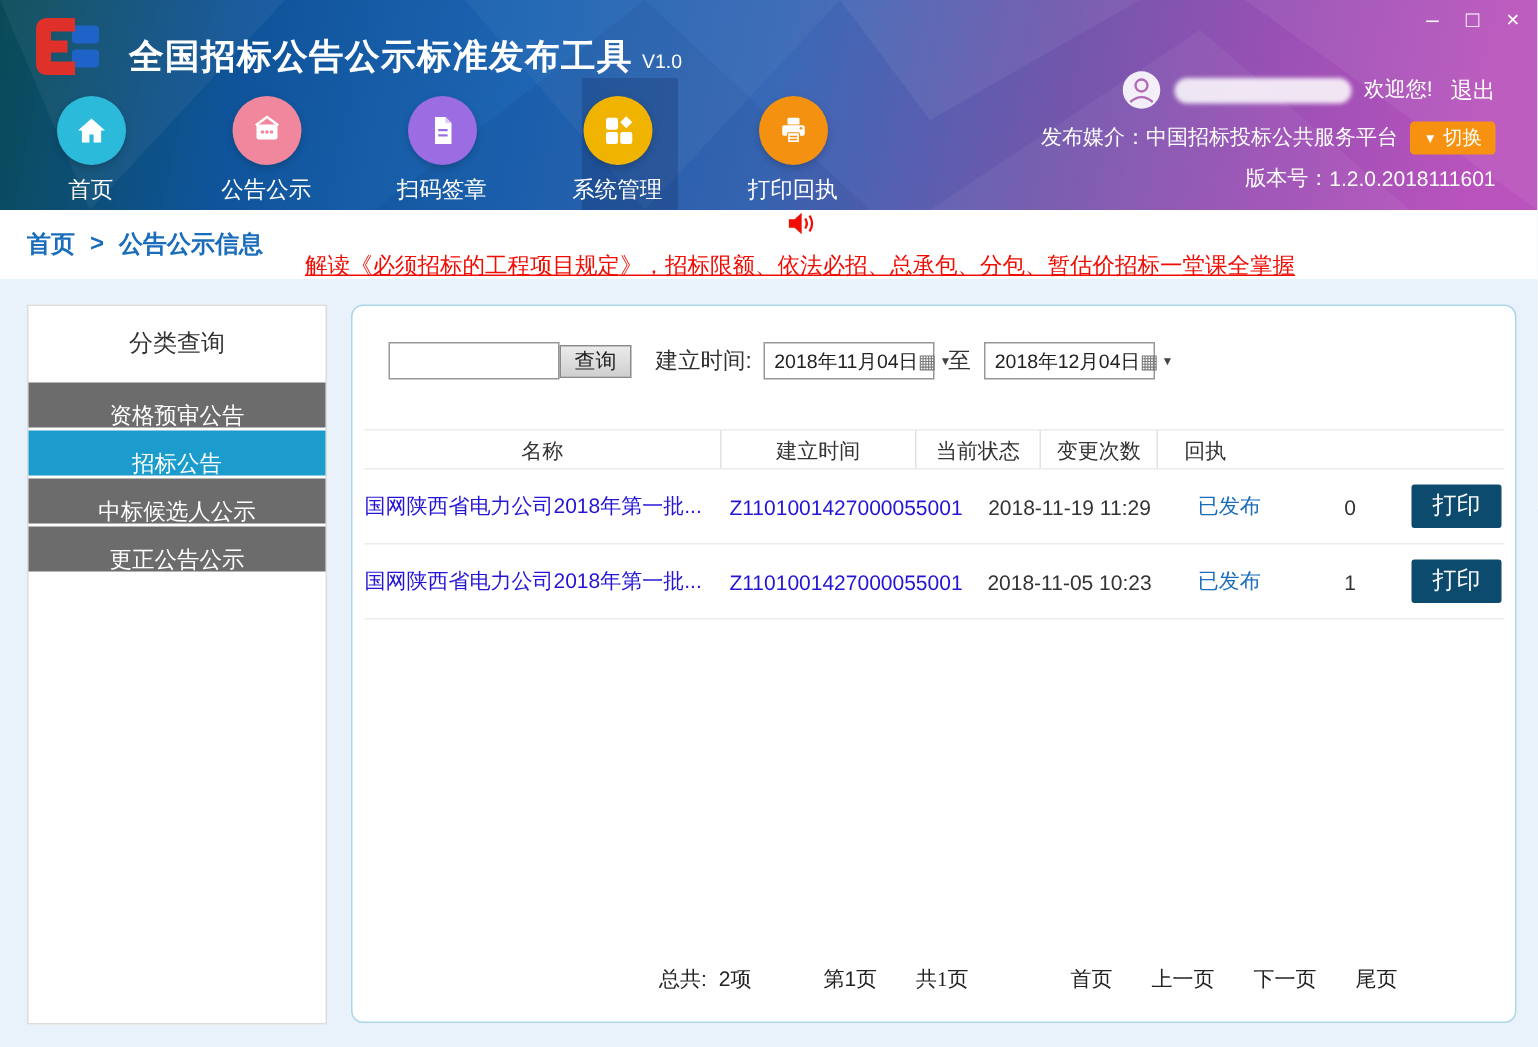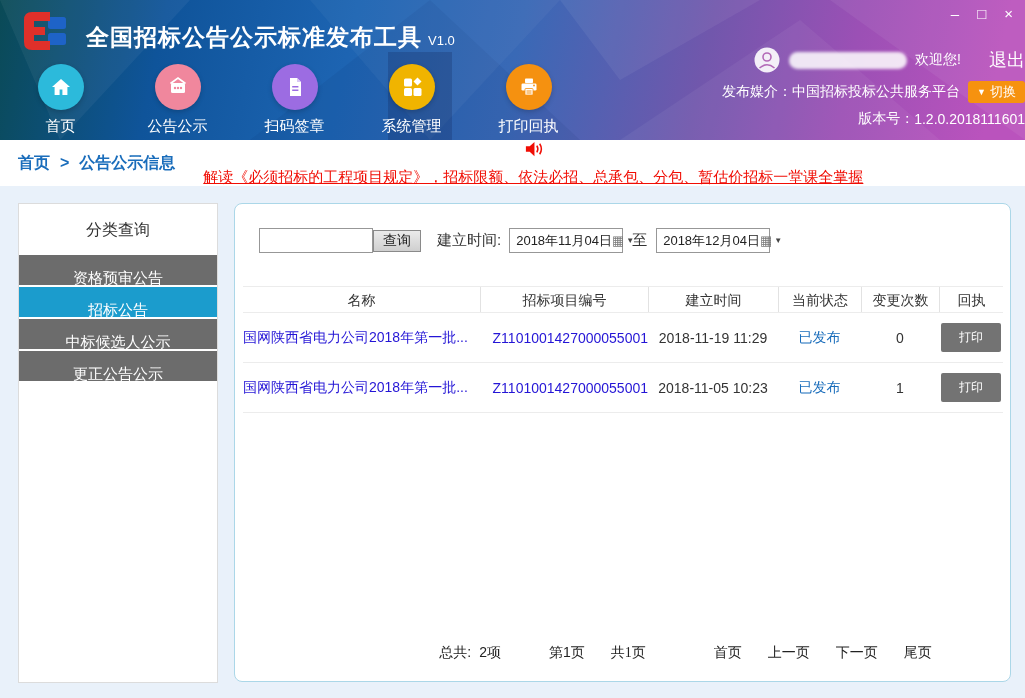--- a/index.html
+++ b/index.html
@@ -16,24 +16,24 @@
   .app-ver { font-size:13px; font-weight:normal; margin-left:6px; letter-spacing:0; }
   .win-controls { position:absolute; top:4px; right:12px; display:flex; gap:18px; color:#fff; z-index:5; }
   .win-btn { font-size:15px; line-height:20px; cursor:pointer; }
 
   .nav { position:absolute; left:2px; top:64px; display:flex; z-index:3; }
   .nav-item { width:117px; display:flex; flex-direction:column; align-items:center; cursor:pointer; }
   .nav-circle { width:46px; height:46px; border-radius:50%; display:flex; align-items:center; justify-content:center; box-shadow:0 2px 5px rgba(0,0,0,.18); }
   .c-home{background:#2cbadb}.c-ann{background:#f0879d}.c-doc{background:#9c6ce2}.c-print{background:#f59110}.c-sys{background:#f0b400}
   .nav-label { margin-top:7px; color:#fff; font-size:15px; }
 
-  .header-right { position:absolute; right:0; top:46px; color:#fff; font-size:14px; z-index:3; }
+  .header-right { position:absolute; right:28px; top:46px; color:#fff; font-size:14px; z-index:3; }
   .hr-row { display:flex; align-items:center; justify-content:flex-end; margin-bottom:7px; white-space:nowrap; }
   .redact { width:118px; height:17px; background:rgba(255,255,255,.85); border-radius:9px; filter:blur(1.5px); margin:0 8px; }
-  .logout { margin-left:28px; font-size:18px; cursor:pointer; }
+  .logout { margin-left:12px; font-size:15px; cursor:pointer; }
   .switch-btn { background:#f6920f; color:#fff; font-size:13px; padding:2px 9px; border-radius:3px; margin-left:8px; cursor:pointer; display:inline-flex; align-items:center; gap:4px; }
   .switch-btn .arr { font-size:9px; }
 
   
   .crumb-bar { position:absolute; left:0; top:140px; width:1025px; height:46px; background:#fff; display:flex; align-items:center; }
   .breadcrumb { margin-left:18px; font-size:16px; color:#1a6dbb; font-weight:bold; display:flex; gap:10px; align-items:center; white-space:nowrap; }
   .crumb-home { cursor:pointer; }
   .notice { margin-left:28px; display:flex; align-items:center; gap:10px;flex-direction:column; }
   .notice-link { color:#f00d04; font-size:15px; text-decoration:underline; cursor:pointer; white-space:nowrap; }
 
@@ -54,29 +54,29 @@
   .datebox .cal { color:#7a7a7a; font-size:13px; margin-right:2px; }
   .datebox .dd { color:#444; font-size:8px; }
   .to-label { margin:0 9px; }
 
   .table { position:absolute; left:8px; top:82px; width:760px; font-size:14px; color:#333; }
   .t-head { display:flex; height:27px; line-height:26px; border-top:1px solid #ececec; border-bottom:1px solid #ececec; background:#fff; }
   .t-head .cell { text-align:center; }
   .t-head .cell + .cell { border-left:1px solid #e2e2e2; }
   .t-row { display:flex; height:50px; align-items:center; border-bottom:1px solid #ececec; }
   .col-name{width:237px; text-align:left;}
-  .col-proj{width:168px; text-align:right;}
+  .col-proj{width:168px; text-align:center;}
   .col-date{width:130px; text-align:center;}
   .col-status{width:83px; text-align:center;}
   .col-chg{width:78px; text-align:center;}
   .col-act{width:64px; text-align:center;}
   .row-name { color:#2415d6; white-space:nowrap; overflow:hidden; cursor:pointer; }
   .link { color:#2415d6; cursor:pointer; }
   .status { color:#1a6dbb; }
-  .print-btn { width:60px; height:29px; background:#737373; color:#fff; border:none; border-radius:2px; font-size:12px; cursor:pointer; font-family:inherit; }
+  .print-btn { width:60px; height:29px; background:#0c4a6e; color:#fff; border:none; border-radius:2px; font-size:16px; cursor:pointer; font-family:inherit; }
 
   .pager { position:absolute; left:0; top:440px; width:851px; display:flex; justify-content:center; align-items:center; font-size:14px; color:#222; padding-left:50px; white-space:nowrap; }
   .pg-total-val { margin-left:8px; }
   .pg-cur { margin-left:48px; }
   .pg-of { margin-left:26px;font-family:Liberation Serif, serif; }
   .pg-first { margin-left:68px; cursor:pointer; }
   .pg-btn { margin-left:26px; cursor:pointer; }
 </style>
 </head>
 <body>
@@ -232,21 +232,20 @@
     <div class="datebox">
       <span class="dval">2018年12月04日</span>
       <span class="cal">▦</span>
       <span class="dd">▼</span>
     </div>
   </div>
 
   <div class="table">
     <div class="t-head">
       <div class="cell col-name">名称</div>
-      <div class="cell col-proj">招标项目编号</div>
       <div class="cell col-date">建立时间</div>
       <div class="cell col-status">当前状态</div>
       <div class="cell col-chg">变更次数</div>
       <div class="cell col-act">回执</div>
     </div>
 
     <div class="t-row">
       <div class="col-name row-name">国网陕西省电力公司2018年第一批...</div>
       <div class="col-proj link">Z1101001427000055001</div>
       <div class="col-date">2018-11-19 11:29</div>

